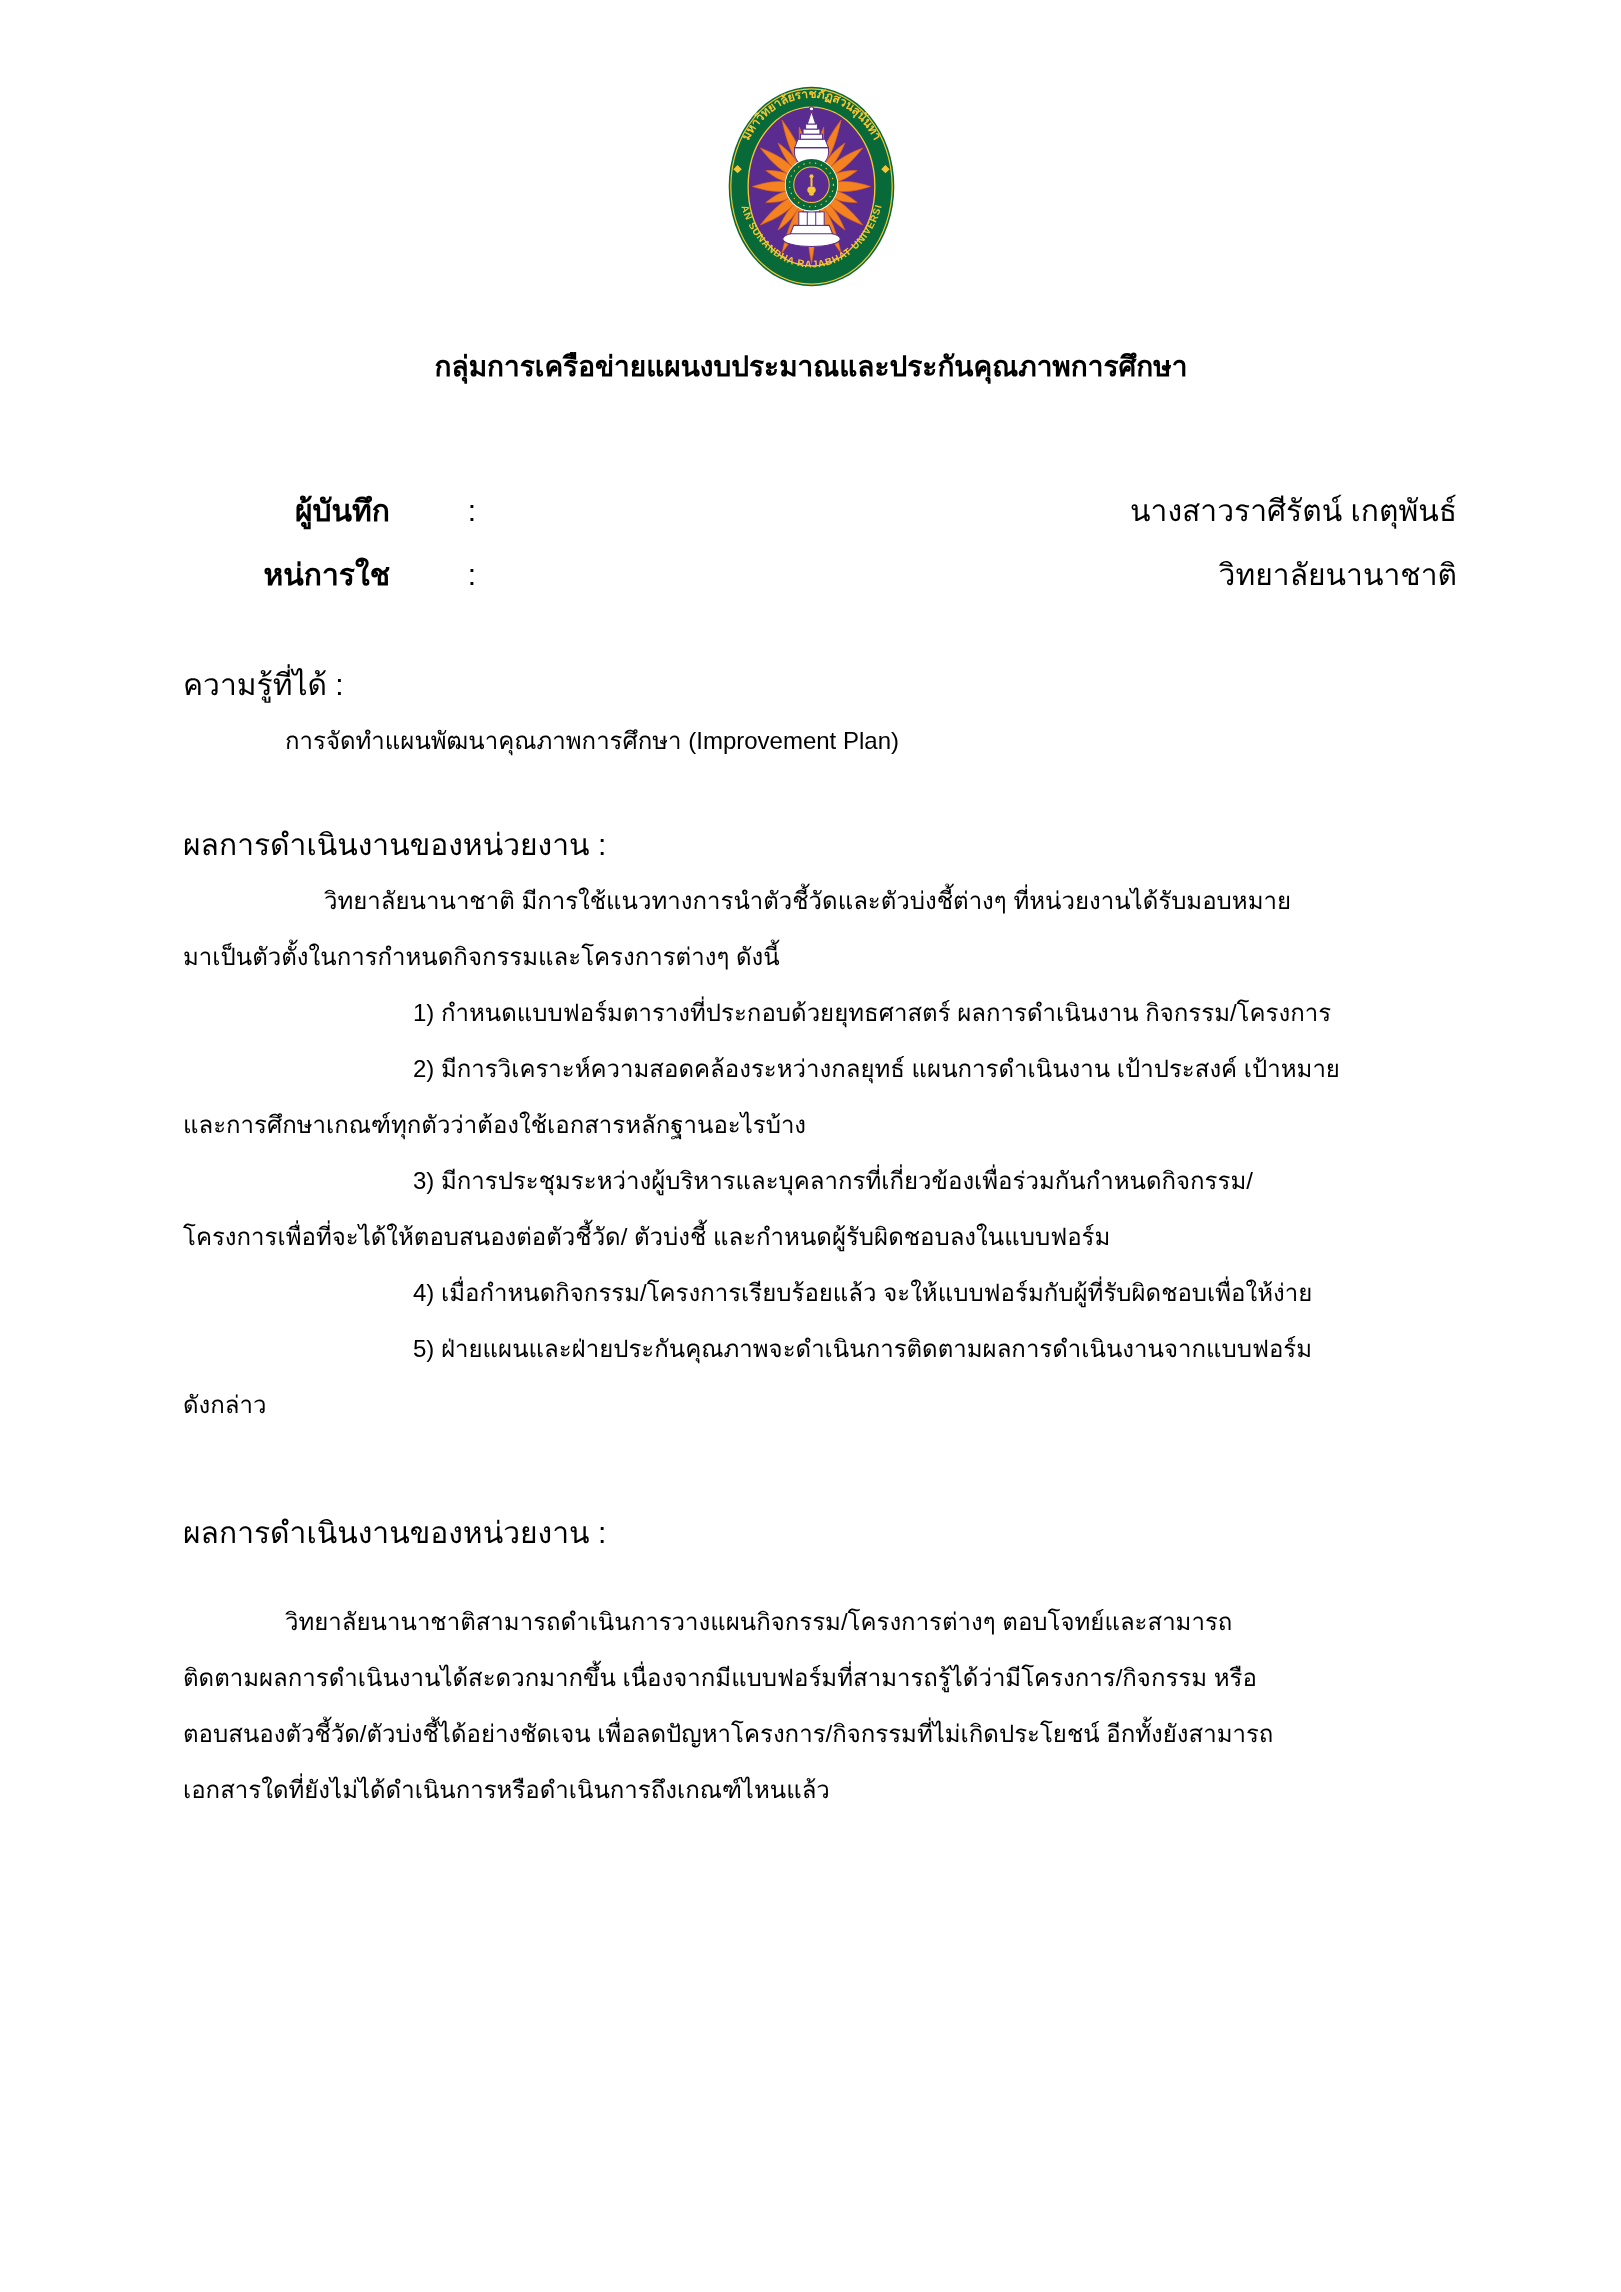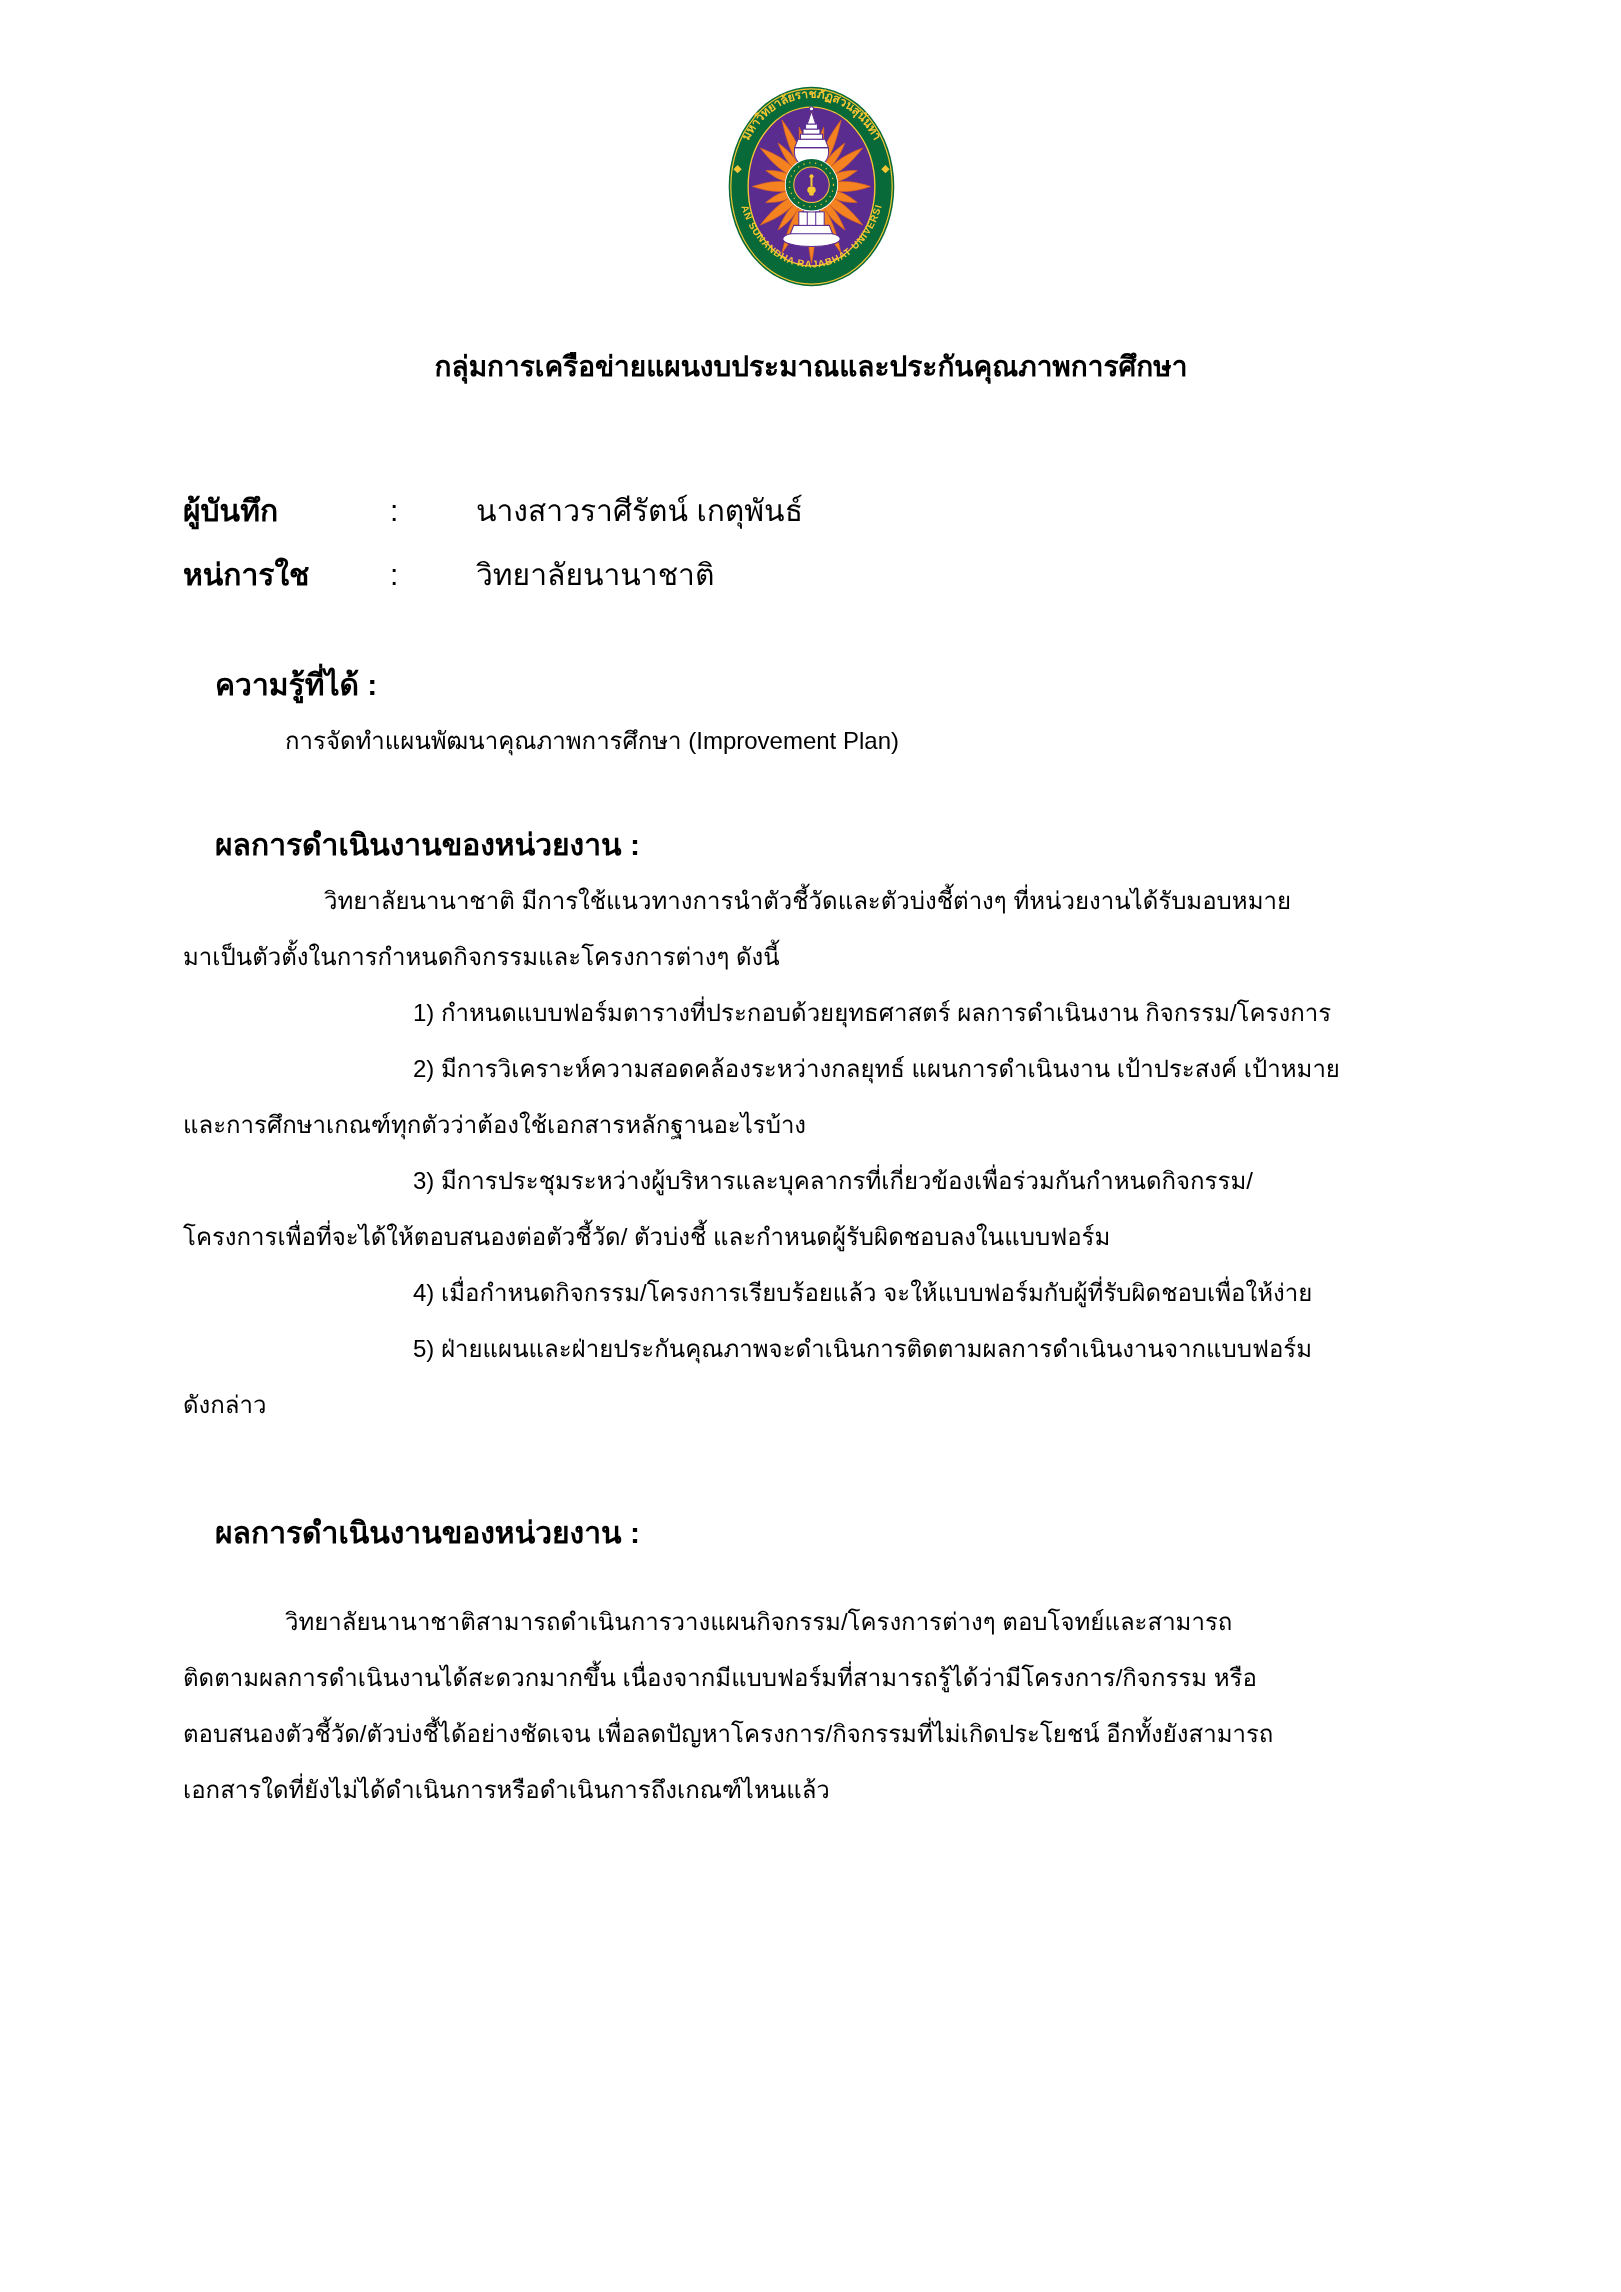--- a/index.html
+++ b/index.html
@@ -23,31 +23,30 @@
     text-align: center;
     font-weight: bold;
     font-size: 28px;
     line-height: 56px;
     white-space: nowrap;
   }
   .content {
     padding-left: 183px;
     padding-right: 165px;
   }
-  .fields { margin-top: 84px; }
+  .fields { margin-top: 84px; text-align: right; }
   .field-row { display: flex; height: 64px; line-height: 64px; font-size: 30px; }
   .field-label { width: 207px; font-weight: bold; }
   .field-sep { width: 86px; }
   .field-value { flex: 1; }
   .heading {
-    font-weight: bold;
+    font-weight: normal;
     font-size: 30px;
     line-height: 56px;
     white-space: nowrap;
-    margin-left: 32px;
   }
   .knowledge-heading { margin-top: 50px; }
   .section1-heading { margin-top: 48px; }
   .section2-heading { margin-top: 72px; margin-bottom: 33px; }
   .line {
     font-size: 24px;
     line-height: 56px;
     white-space: nowrap;
   }
   .ind-para  { padding-left: 102px; }

